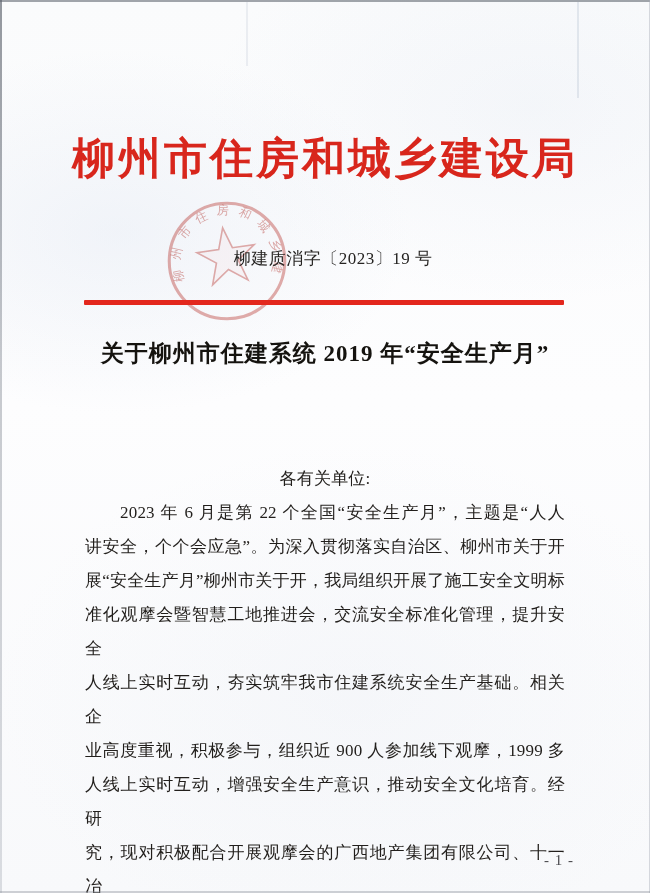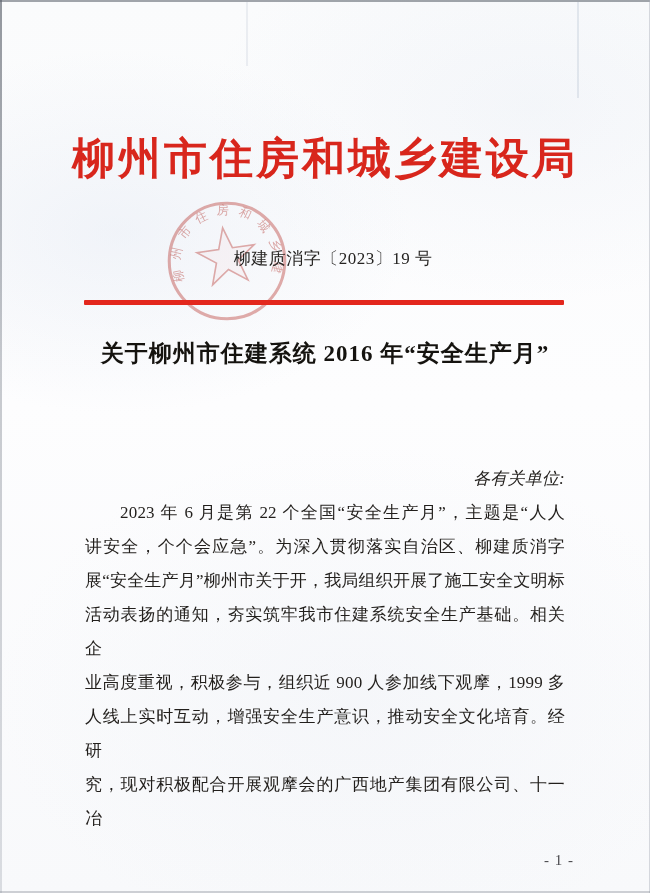--- a/index.html
+++ b/index.html
@@ -46,21 +46,21 @@
   .title{
     position:absolute;top:330px;left:0;width:100%;
     text-align:center;font-weight:700;color:#15130f;
     font-size:23px;line-height:48px;letter-spacing:1px;
   }
   .body{
     position:absolute;top:462px;left:85px;width:480px;
     font-size:17px;line-height:34px;color:#221f1c;
     letter-spacing:.2px;
   }
-  .salutation{text-align:right;font-style:italic;}
+  .salutation{text-align:center;}
   .bline{text-align:justify;text-align-last:justify;font-family:Liberation Serif, serif;}
   .bline.first{text-indent:35px;}
   .pagenum{
     position:absolute;top:852px;right:76px;
     font-size:15px;letter-spacing:1px;color:#4a4a4e;
   }
   .seal{
     position:absolute;left:151px;top:185px;
     mix-blend-mode:multiply;opacity:.78;
     filter:blur(.5px);
@@ -85,29 +85,30 @@
     </text>
   </svg>
 
   <h1 class="agency">柳州市住房和城乡建设局</h1>
 
   <div class="docnum">柳建质消字〔2023〕19 号</div>
 
   <div class="redline"></div>
 
   <div class="title">
-    <div>关于柳州市住建系统 2016 年“安全生产月”</div>
+    <div>关于柳州市住建系统 2019 年“安全生产月”</div>
   </div>
 
   <div class="body">
     <div class="salutation">各有关单位:</div>
     <div class="bline first">2023 年 6 月是第 22 个全国“安全生产月”，主题是“人人</div>
-    <div class="bline">讲安全，个个会应急”。为深入贯彻落实自治区、柳建质消字</div>
+    <div class="bline">讲安全，个个会应急”。为深入贯彻落实自治区、柳州市关于开</div>
     <div class="bline">展“安全生产月”柳州市关于开，我局组织开展了施工安全文明标</div>
-    <div class="bline">活动表扬的通知，夯实筑牢我市住建系统安全生产基础。相关企</div>
+    <div class="bline">准化观摩会暨智慧工地推进会，交流安全标准化管理，提升安全</div>
+    <div class="bline">人线上实时互动，夯实筑牢我市住建系统安全生产基础。相关企</div>
     <div class="bline">业高度重视，积极参与，组织近 900 人参加线下观摩，1999 多</div>
     <div class="bline">人线上实时互动，增强安全生产意识，推动安全文化培育。经研</div>
     <div class="bline">究，现对积极配合开展观摩会的广西地产集团有限公司、十一冶</div>
 
   </div>
 
   <div class="pagenum">- 1 -</div>
 
   <div class="edge-top"></div>
   <div class="edge-left"></div>

